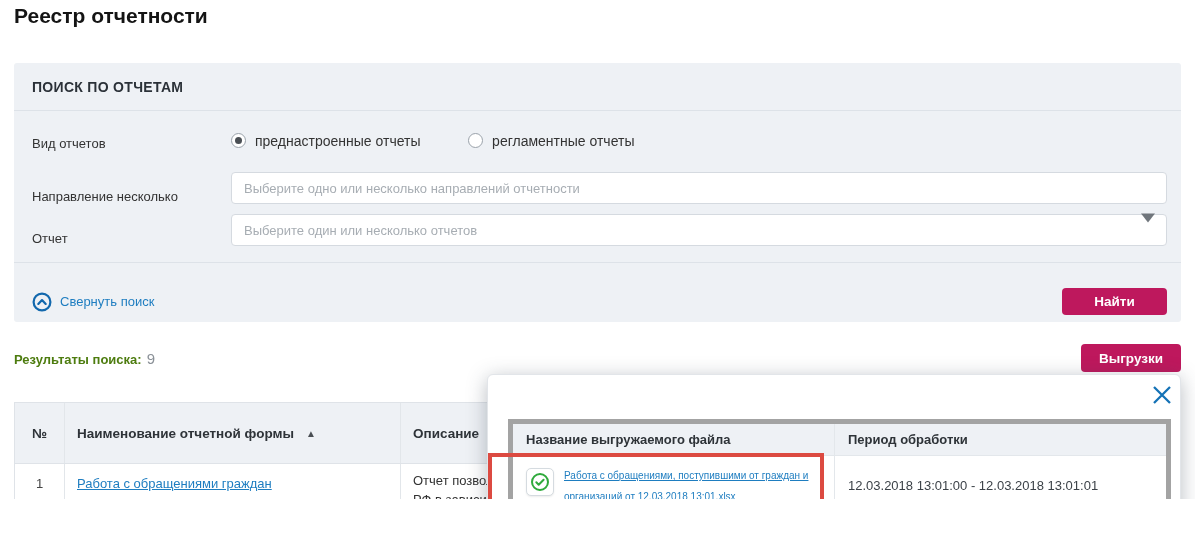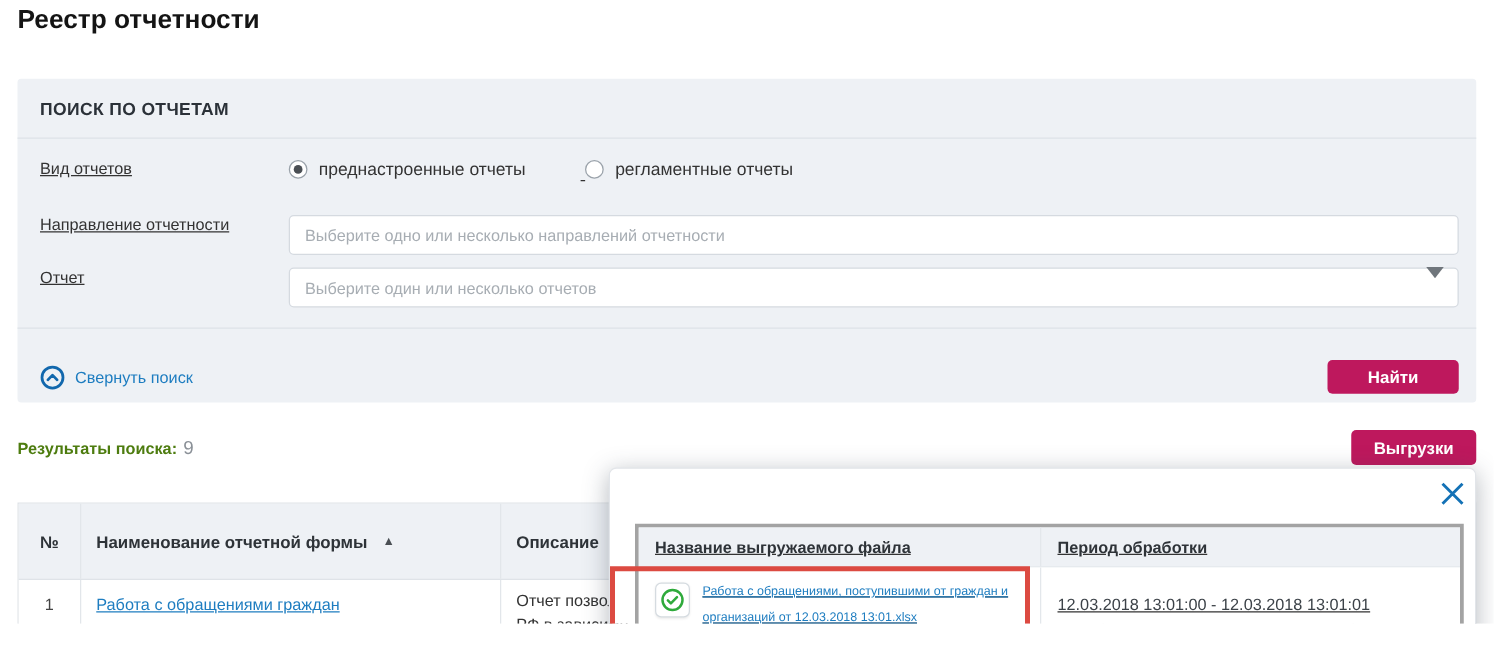--- a/index.html
+++ b/index.html
@@ -17,21 +17,21 @@
   .panel {
     position:absolute; left:14px; top:63px; width:1167px; height:259px;
     background:#eef1f5; border-radius:3px;
   }
   .panel-header {
     height:48px; line-height:48px; padding:0 18px;
     font-size:14px; font-weight:bold; color:#2b3138;
     border-bottom:1px solid #dde2e8; letter-spacing:.3px;
   }
   .panel-body { padding:0 14px 0 18px; }
-  .form-row { display:flex; align-items:flex-start;text-decoration:underline; }
+  .form-row { display:flex; align-items:flex-end; }
   .row-radios { margin-top:16px; height:24px; }
   .row-input1 { margin-top:21px; }
   .row-input2 { margin-top:10px; }
   .label-col { width:199px; flex:none; font-size:13px; color:#333; }
   .field-col { flex:1; position:relative; }
   .radio-item { display:inline-flex; align-items:center; margin-right:44px; cursor:pointer; }
   .radio-circle {
     width:15px; height:15px; border:1px solid #9aa2aa; border-radius:50%;
     background:#fff; position:relative; flex:none;
   }
@@ -101,21 +101,21 @@
   .mbody-row1 .c-desc { padding-top:7px; line-height:19px; white-space:nowrap; overflow:hidden; }
   .mbody-row2 { height:14px; background:#f4f6f9; }
   .row-link { color:#1e7dc0; text-decoration:underline; cursor:pointer; }
   
   .popup {
     position:absolute; left:487px; top:374px; width:694px; height:147px;
     background:#fff; border:1px solid #e2e5e9; border-radius:6px;
     box-shadow:0 4px 20px rgba(55,65,80,0.35); z-index:10;
   }
   .popup-close { position:absolute; left:663px; top:9px; width:22px; height:22px; cursor:pointer; }
-  .ptable { position:absolute; left:20px; top:44px; width:663px; border:3px solid #a3a3a3;text-decoration:underline; }
+  .ptable { position:absolute; left:20px; top:44px; width:663px; border:5px solid #a3a3a3; }
   .phead { display:flex; height:32px; background:#eef1f5; border-bottom:1px solid #e3e7eb; }
   .pcell { padding-left:13px; border-right:1px solid #e3e7eb; }
   .pcell:last-child { border-right:none; }
   .p-col1 { width:322px; flex:none; }
   .p-col2 { flex:1; }
   .phead .pcell { display:flex; align-items:center; font-weight:bold; font-size:13px; color:#2e3338; }
   .pbody { display:flex; height:58px; background:#fff; }
   .pbody .p-col1 { display:flex; padding-top:9px; }
   .status-icon {
     width:28px; height:28px; flex:none; margin-top:3px;
@@ -152,21 +152,21 @@
             <span class="radio-label">преднастроенные отчеты</span>
           </span>
           <span class="radio-item">
             <span class="radio-circle"></span>
             <span class="radio-label">регламентные отчеты</span>
           </span>
         </div>
       </div>
 
       <div class="form-row row-input1">
-        <div class="label-col">Направление отчетности</div>
+        <div class="label-col">Направление несколько</div>
         <div class="field-col">
           <input class="text-input" type="text" placeholder="Выберите одно или несколько направлений отчетности" style="">
           <span class="field-icon list-icon">
             <span class="bar"></span><span class="bar"></span><span class="bar"></span>
           </span>
         </div>
       </div>
 
       <div class="form-row row-input2">
         <div class="label-col">Отчет</div>

